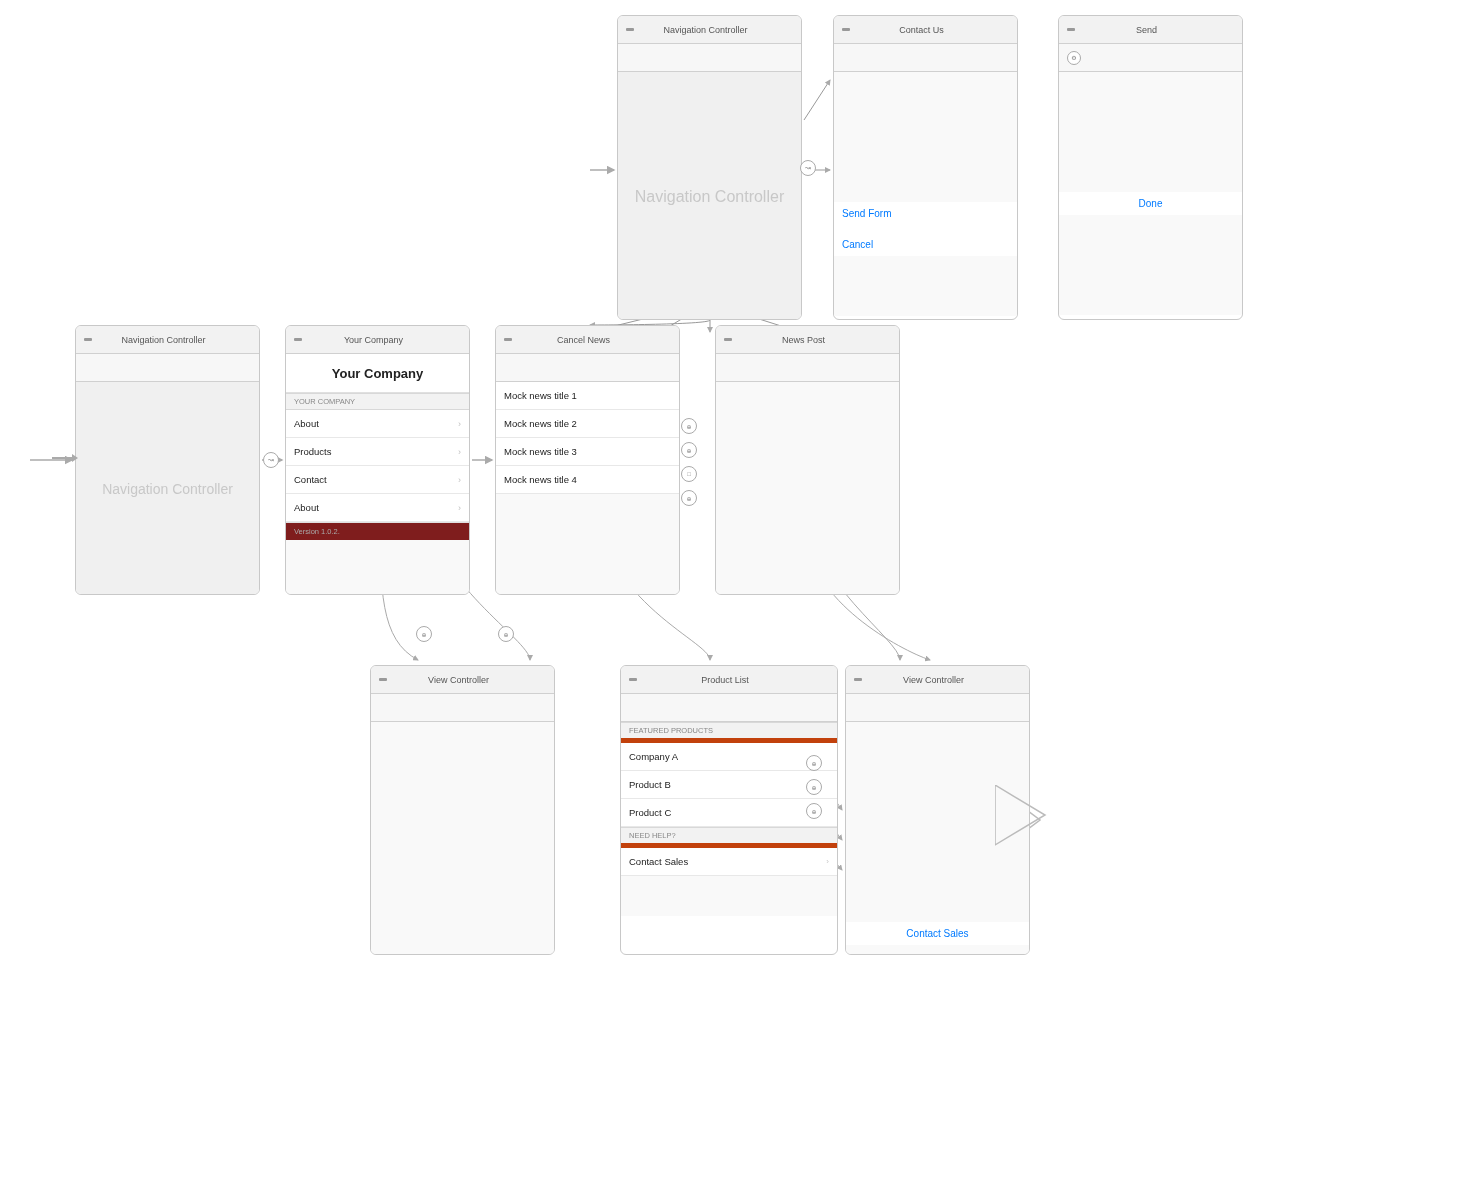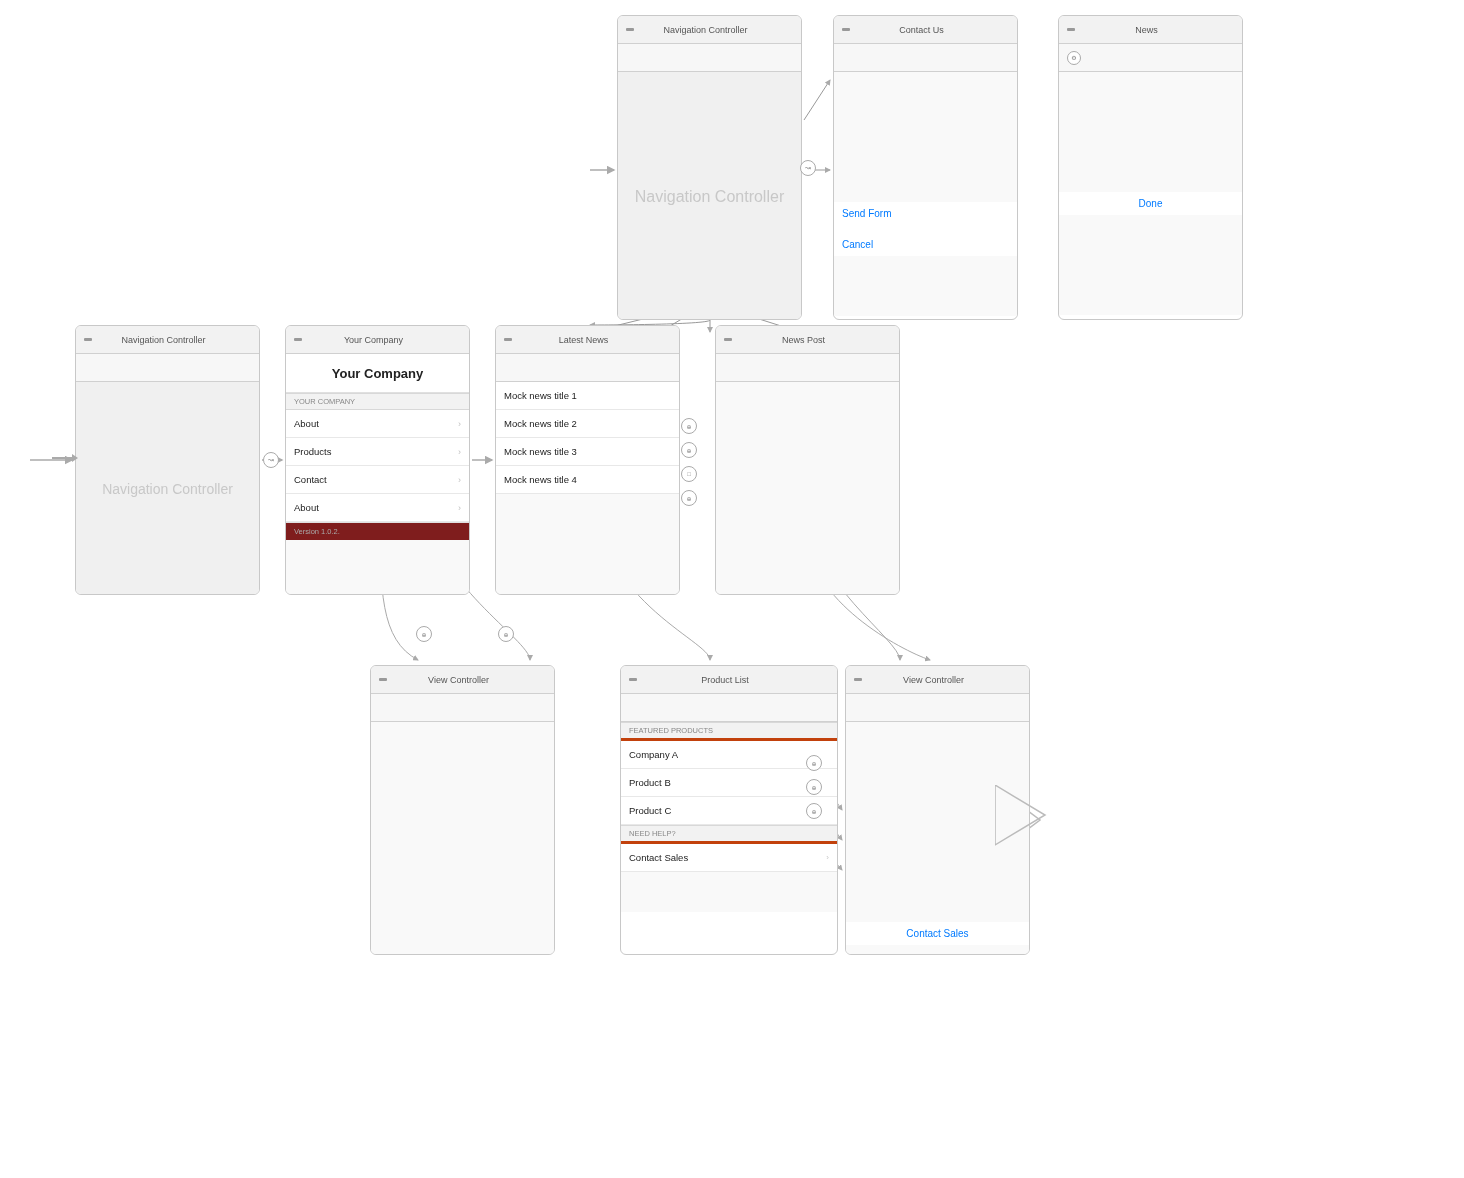--- a/index.html
+++ b/index.html
@@ -136,21 +136,21 @@
       font-weight: 700;
       color: #222;
     }
 
     .product-section-header {
       background: #f2f2f2;
       padding: 3px 8px;
       font-size: 7.5px;
       color: #888;
       text-transform: uppercase;
-      border-bottom: 3px solid #c2410c;
+      border-bottom: 5px solid #c2410c;
       border-top: 1px solid #d8d8d8;
     }
 
     .detail-arrow {
       color: #c8c8c8;
       font-size: 8px;
     }
 
     .bottom-spacer {
       height: 40px;
@@ -231,21 +231,21 @@
   <div style="height:8px;"></div>
   <a class="blue-link">Cancel</a>
   <div style="flex:1; background:#f9f9f9; height:60px;"></div>
 </div>
 
 <div class="phone-frame" style="left:1058px; top:15px; width:185px; height:305px;">
   <div class="phone-header">
     <div class="header-dots">
       <div class="header-dot"></div>
     </div>
-    <span class="phone-header-title">News</span>
+    <span class="phone-header-title">Send</span>
     <div style="width:16px"></div>
   </div>
   <div class="nav-bar">
     <div style="position:relative; width:100%; display:flex; align-items:center; justify-content:center;">
       <div style="position:absolute; left:8px; width:14px; height:14px; border:1.5px solid #aaa; border-radius:50%; background:white; display:flex; align-items:center; justify-content:center; font-size:6px; color:#888;">⚙</div>
     </div>
   </div>
   <div style="height:120px; background:#f9f9f9;"></div>
   <a class="blue-link" style="text-align:center;">Done</a>
   <div style="flex:1; background:#f9f9f9; height:100px;"></div>
@@ -300,21 +300,21 @@
   </div>
   <div class="version-footer">Version 1.0.2.</div>
   <div style="flex:1; background:#f9f9f9; height:60px;"></div>
 </div>
 
 <div class="phone-frame" style="left:495px; top:325px; width:185px; height:270px;">
   <div class="phone-header">
     <div class="header-dots">
       <div class="header-dot"></div>
     </div>
-    <span class="phone-header-title">Latest News</span>
+    <span class="phone-header-title">Cancel News</span>
     <div style="width:16px"></div>
   </div>
   <div class="nav-bar"></div>
   <div class="list-item">
     <span>Mock news title 1</span>
   </div>
   <div class="list-item">
     <span>Mock news title 2</span>
   </div>
   <div class="list-item">

